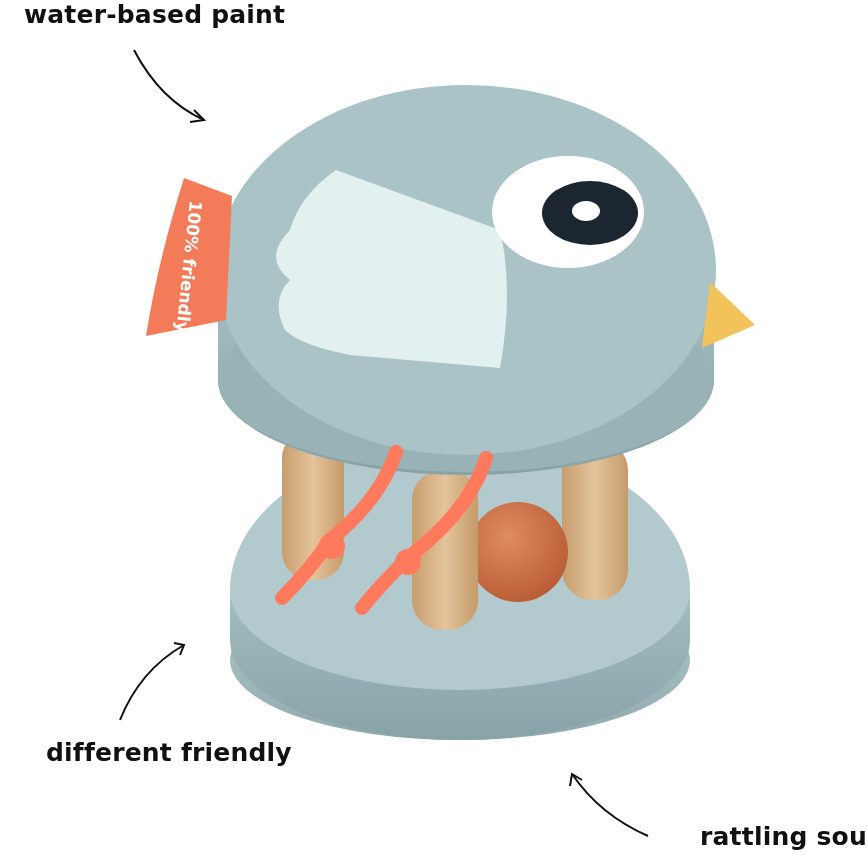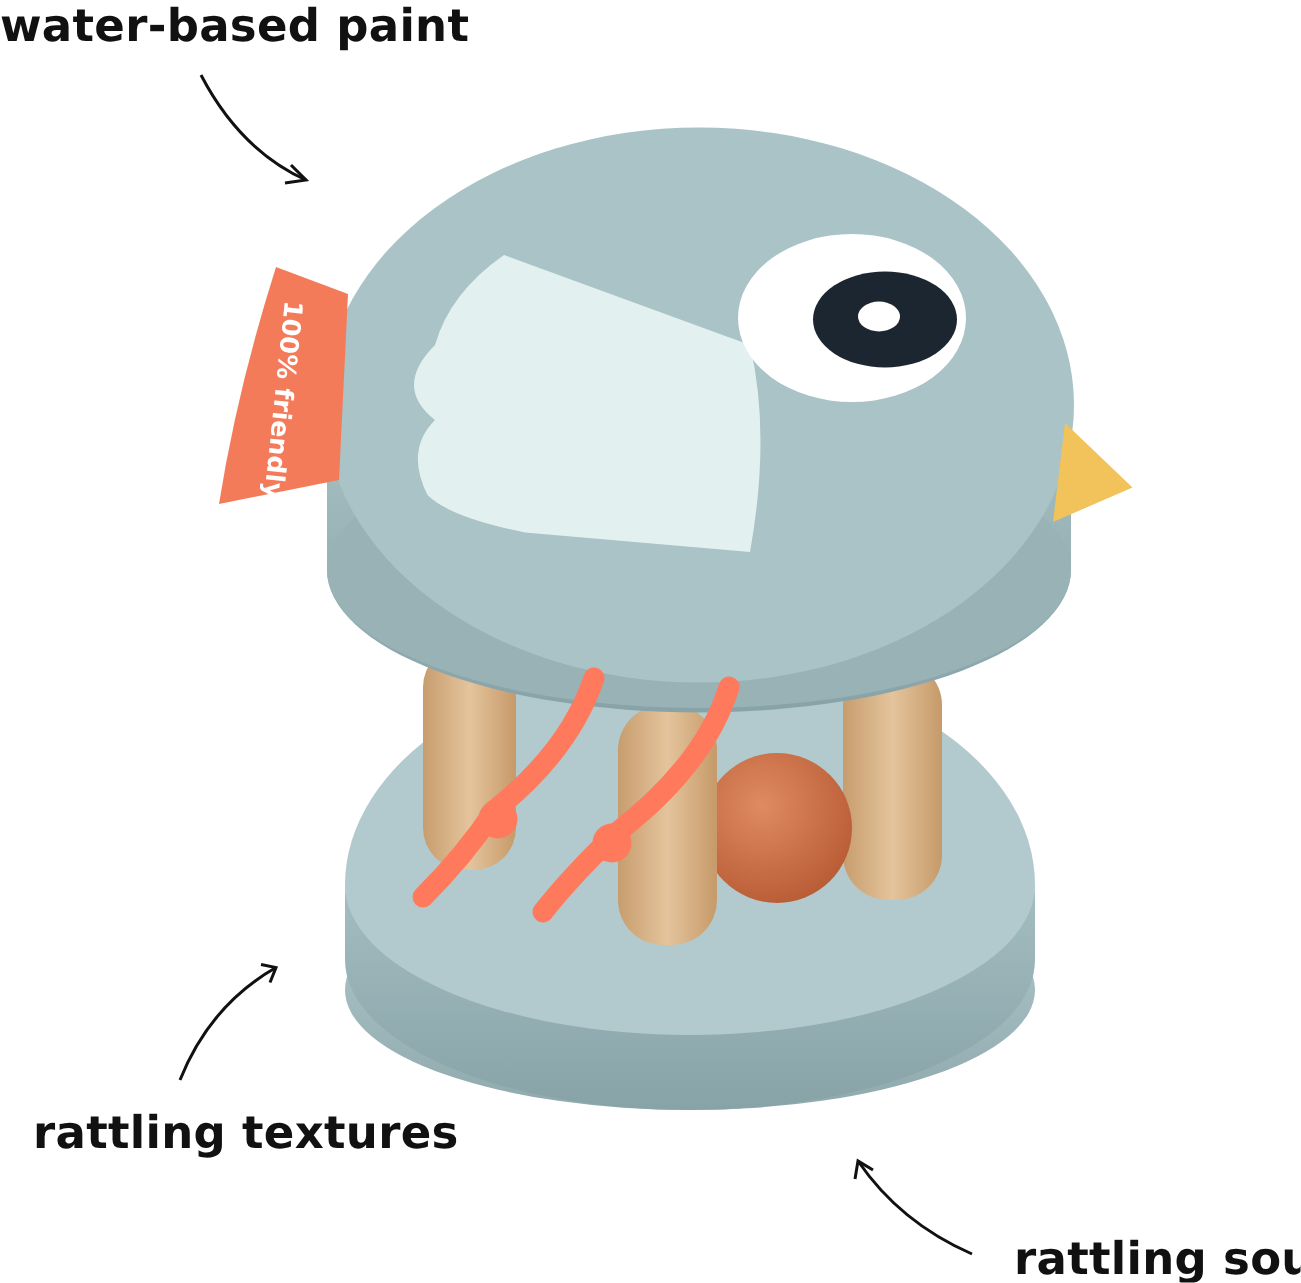--- a/index.html
+++ b/index.html
@@ -1,29 +1,29 @@
 <!DOCTYPE html>
 <html><head>
   <meta charset="utf-8">
   <style>
     html, body { margin: 0; padding: 0; background: #ffffff; }
     body { width: 867px; height: 855px; position: relative; overflow: hidden;
            font-family: "DejaVu Sans", sans-serif; }
-    .label { position: absolute; font-weight: bold; color: #111111; font-size: 30px;
-             letter-spacing: 0.2px; white-space: nowrap; }
+    .label { position: absolute; font-weight: bold; color: #111111; font-size: 25px;
+             letter-spacing: 0.2px; white-space: nowrap; margin-left: 24px; }
     #lbl-paint { left: 0px; top: 0px; }
     #lbl-textures { left: 22px; top: 738px; }
     #lbl-sound { left: 676px; top: 822px; }
     svg.scene { position: absolute; left: 0; top: 0; }
   </style>
 </head>
 <body>
 
 <div class="label" id="lbl-paint">water-based paint</div>
-<div class="label" id="lbl-textures">rattling textures</div>
+<div class="label" id="lbl-textures">different friendly</div>
 <div class="label" id="lbl-sound">rattling sound</div>
 
 <svg class="scene" width="867" height="855" viewBox="0 0 867 855">
   <defs>
     <linearGradient id="baseG" x1="0" y1="0" x2="0" y2="1">
       <stop offset="0" stop-color="#b6cdd0"></stop>
       <stop offset="1" stop-color="#8fa9ad"></stop>
     </linearGradient>
     <linearGradient id="woodG" x1="0" y1="0" x2="1" y2="0">
       <stop offset="0" stop-color="#c79d6e"></stop>

